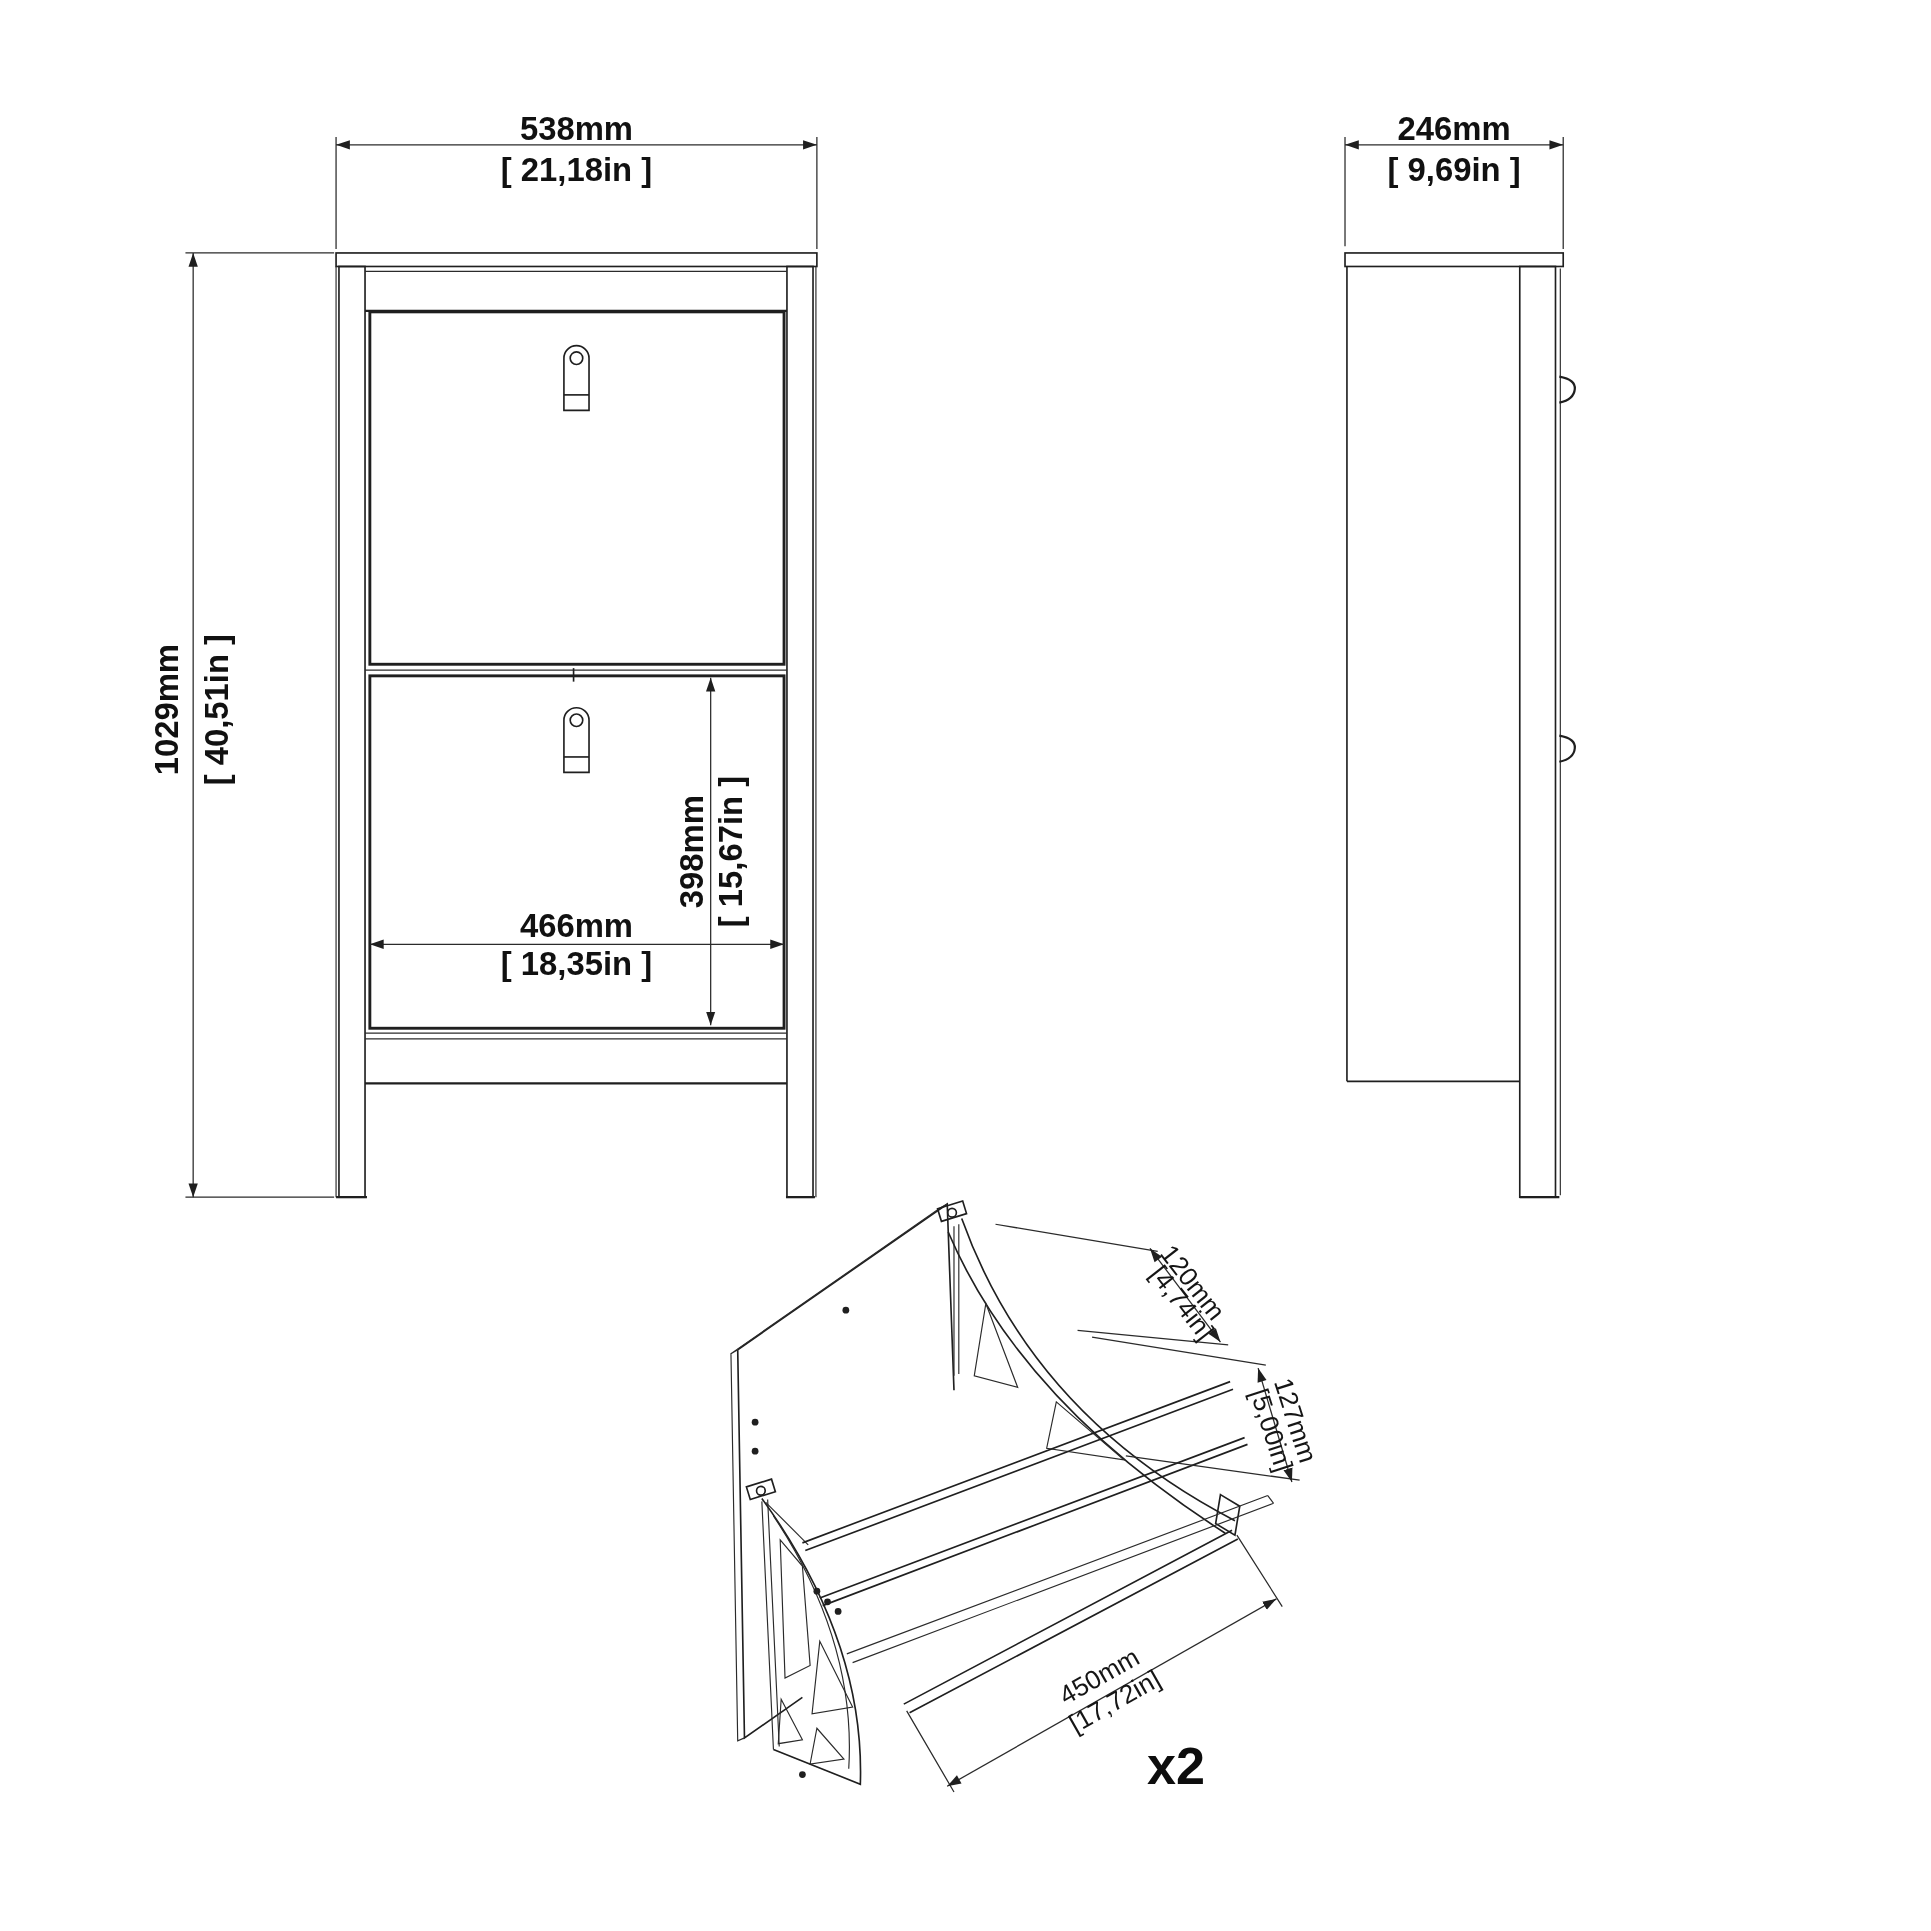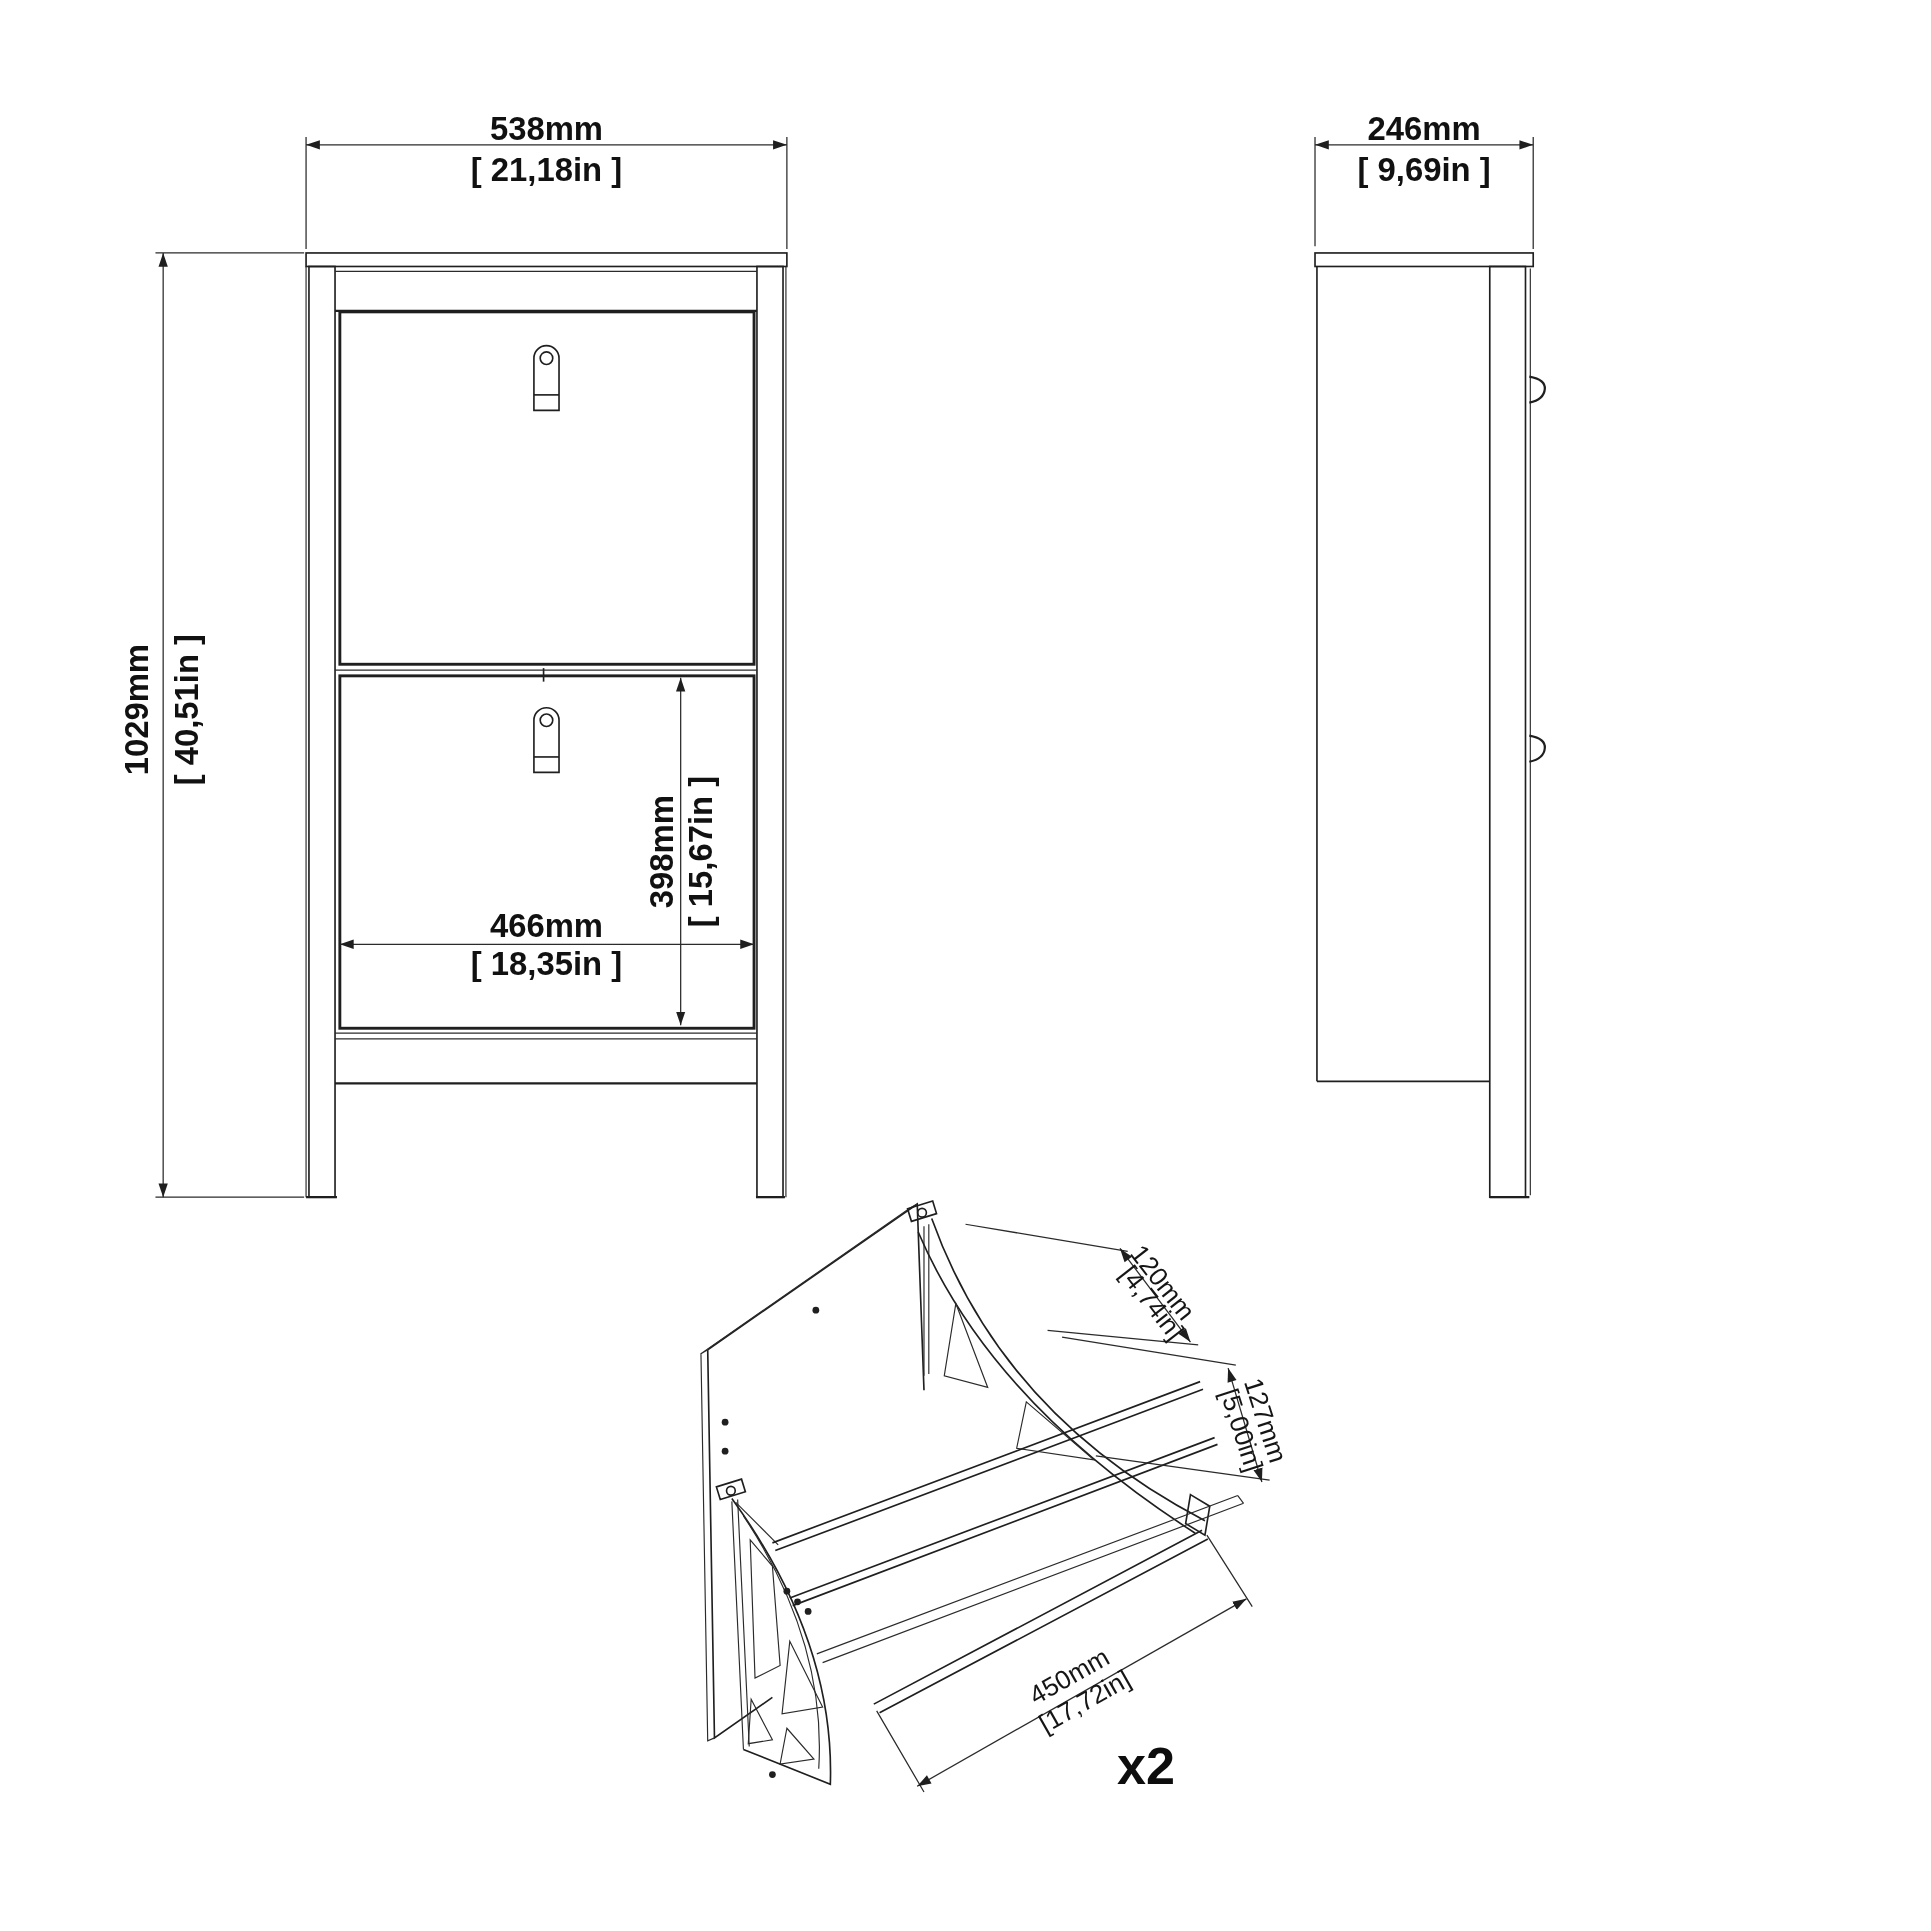--- a/index.html
+++ b/index.html
@@ -1,16 +1,16 @@
 <!DOCTYPE html>
 <html><head>
 <meta charset="utf-8">
 <style>
   html,body{margin:0;padding:0;background:#ffffff;}
-  .page{width:1581px;height:1931px;background:#fff;position:relative;font-family:"Liberation Sans",sans-serif;}
+  .page{width:1581px;height:1931px;background:#fff;position:relative;font-family:"Liberation Sans",sans-serif;padding-left:30px;}
   svg{display:block;}
   .ln{fill:none;stroke:#1f1f1f;stroke-width:1.7;}
   .bold{fill:none;stroke:#1f1f1f;stroke-width:3;}
   .mid{fill:none;stroke:#1f1f1f;stroke-width:2.3;}
   .thin{fill:none;stroke:#2b2b2b;stroke-width:1.2;}
   .dim{fill:none;stroke:#2b2b2b;stroke-width:1.3;}
   .dot{fill:#1f1f1f;stroke:none;}
   text.dimtxt{font-family:"Liberation Sans",sans-serif;font-size:34px;font-weight:700;fill:#111;text-anchor:middle;}
   text.dimtxt2{font-family:"Liberation Sans",sans-serif;font-size:27px;font-weight:400;fill:#151515;text-anchor:middle;}
   text.qty{font-family:"Liberation Sans",sans-serif;font-size:54px;font-weight:700;fill:#0d0d0d;text-anchor:middle;}

